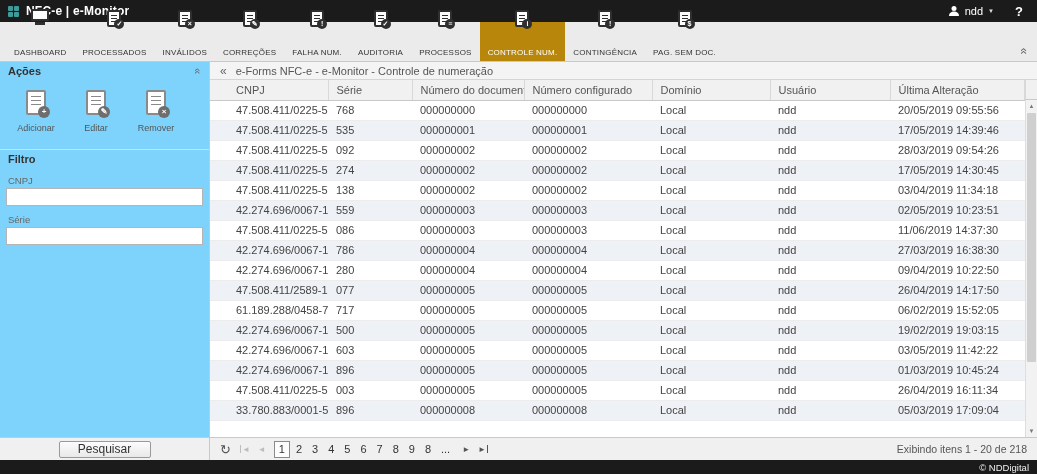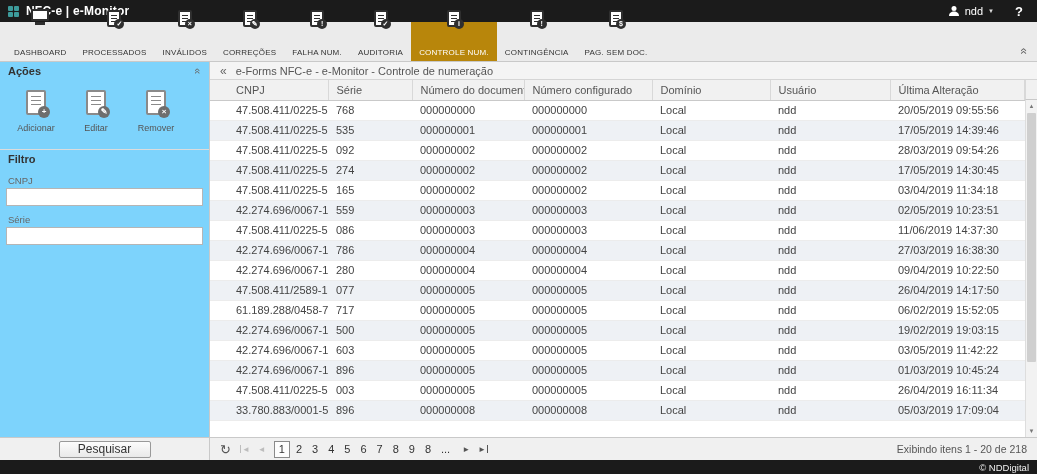--- a/index.html
+++ b/index.html
@@ -221,20 +221,28 @@
         <span class="rtab-label">FALHA NUM.</span>
       </div>
       <div class="rtab">
         <span class="icon-slot">
           <span class="doc-icon">
             <span class="doc-badge">✓</span>
           </span>
         </span>
         <span class="rtab-label">AUDITORIA</span>
       </div>
+      <div class="rtab">
+        <span class="icon-slot">
+          <span class="doc-icon">
+            <span class="doc-badge">≡</span>
+          </span>
+        </span>
+        <span class="rtab-label">PROCESSOS</span>
+      </div>
       <div class="rtab selected">
         <span class="icon-slot">
           <span class="doc-icon">
             <span class="doc-badge">i</span>
           </span>
         </span>
         <span class="rtab-label">CONTROLE NUM.</span>
       </div>
       <div class="rtab">
         <span class="icon-slot">
@@ -352,21 +360,21 @@
               <td>47.508.411/0225-59</td>
               <td>274</td>
               <td>000000002</td>
               <td>000000002</td>
               <td>Local</td>
               <td>ndd</td>
               <td>17/05/2019 14:30:45</td>
             </tr>
             <tr>
               <td>47.508.411/0225-59</td>
-              <td>165</td>
+              <td>138</td>
               <td>000000002</td>
               <td>000000002</td>
               <td>Local</td>
               <td>ndd</td>
               <td>03/04/2019 11:34:18</td>
             </tr>
             <tr>
               <td>42.274.696/0067-10</td>
               <td>559</td>
               <td>000000003</td>

